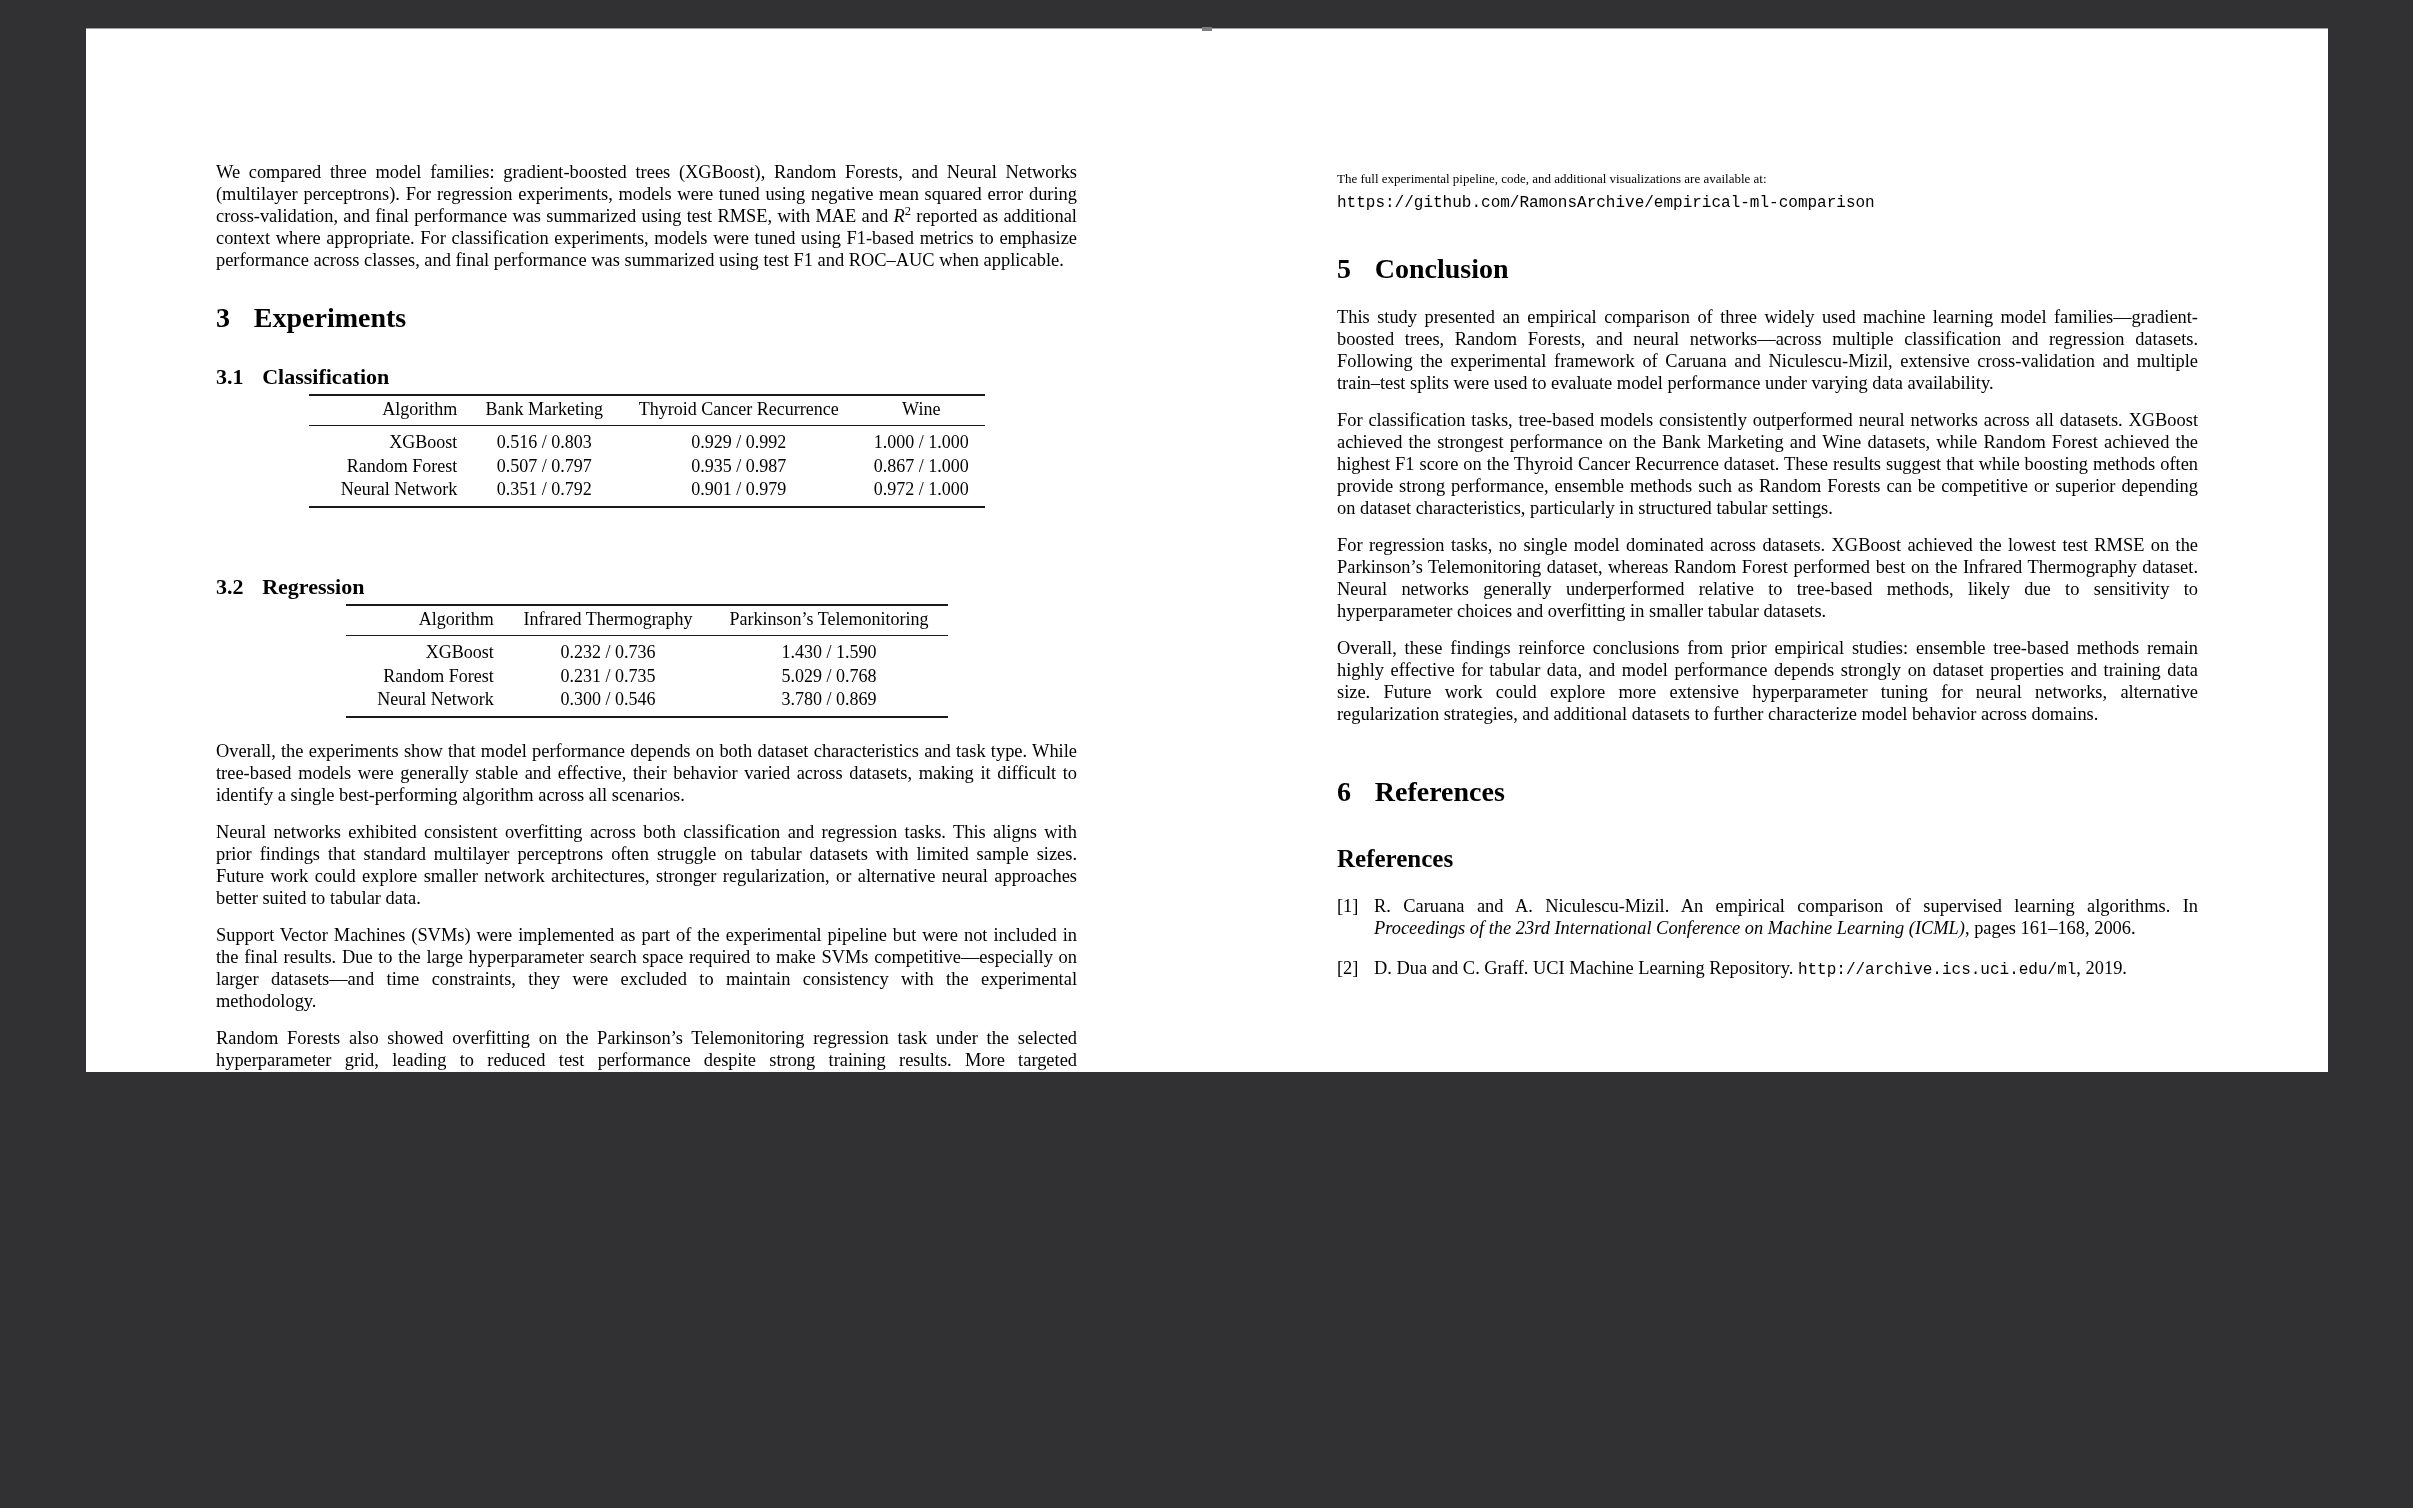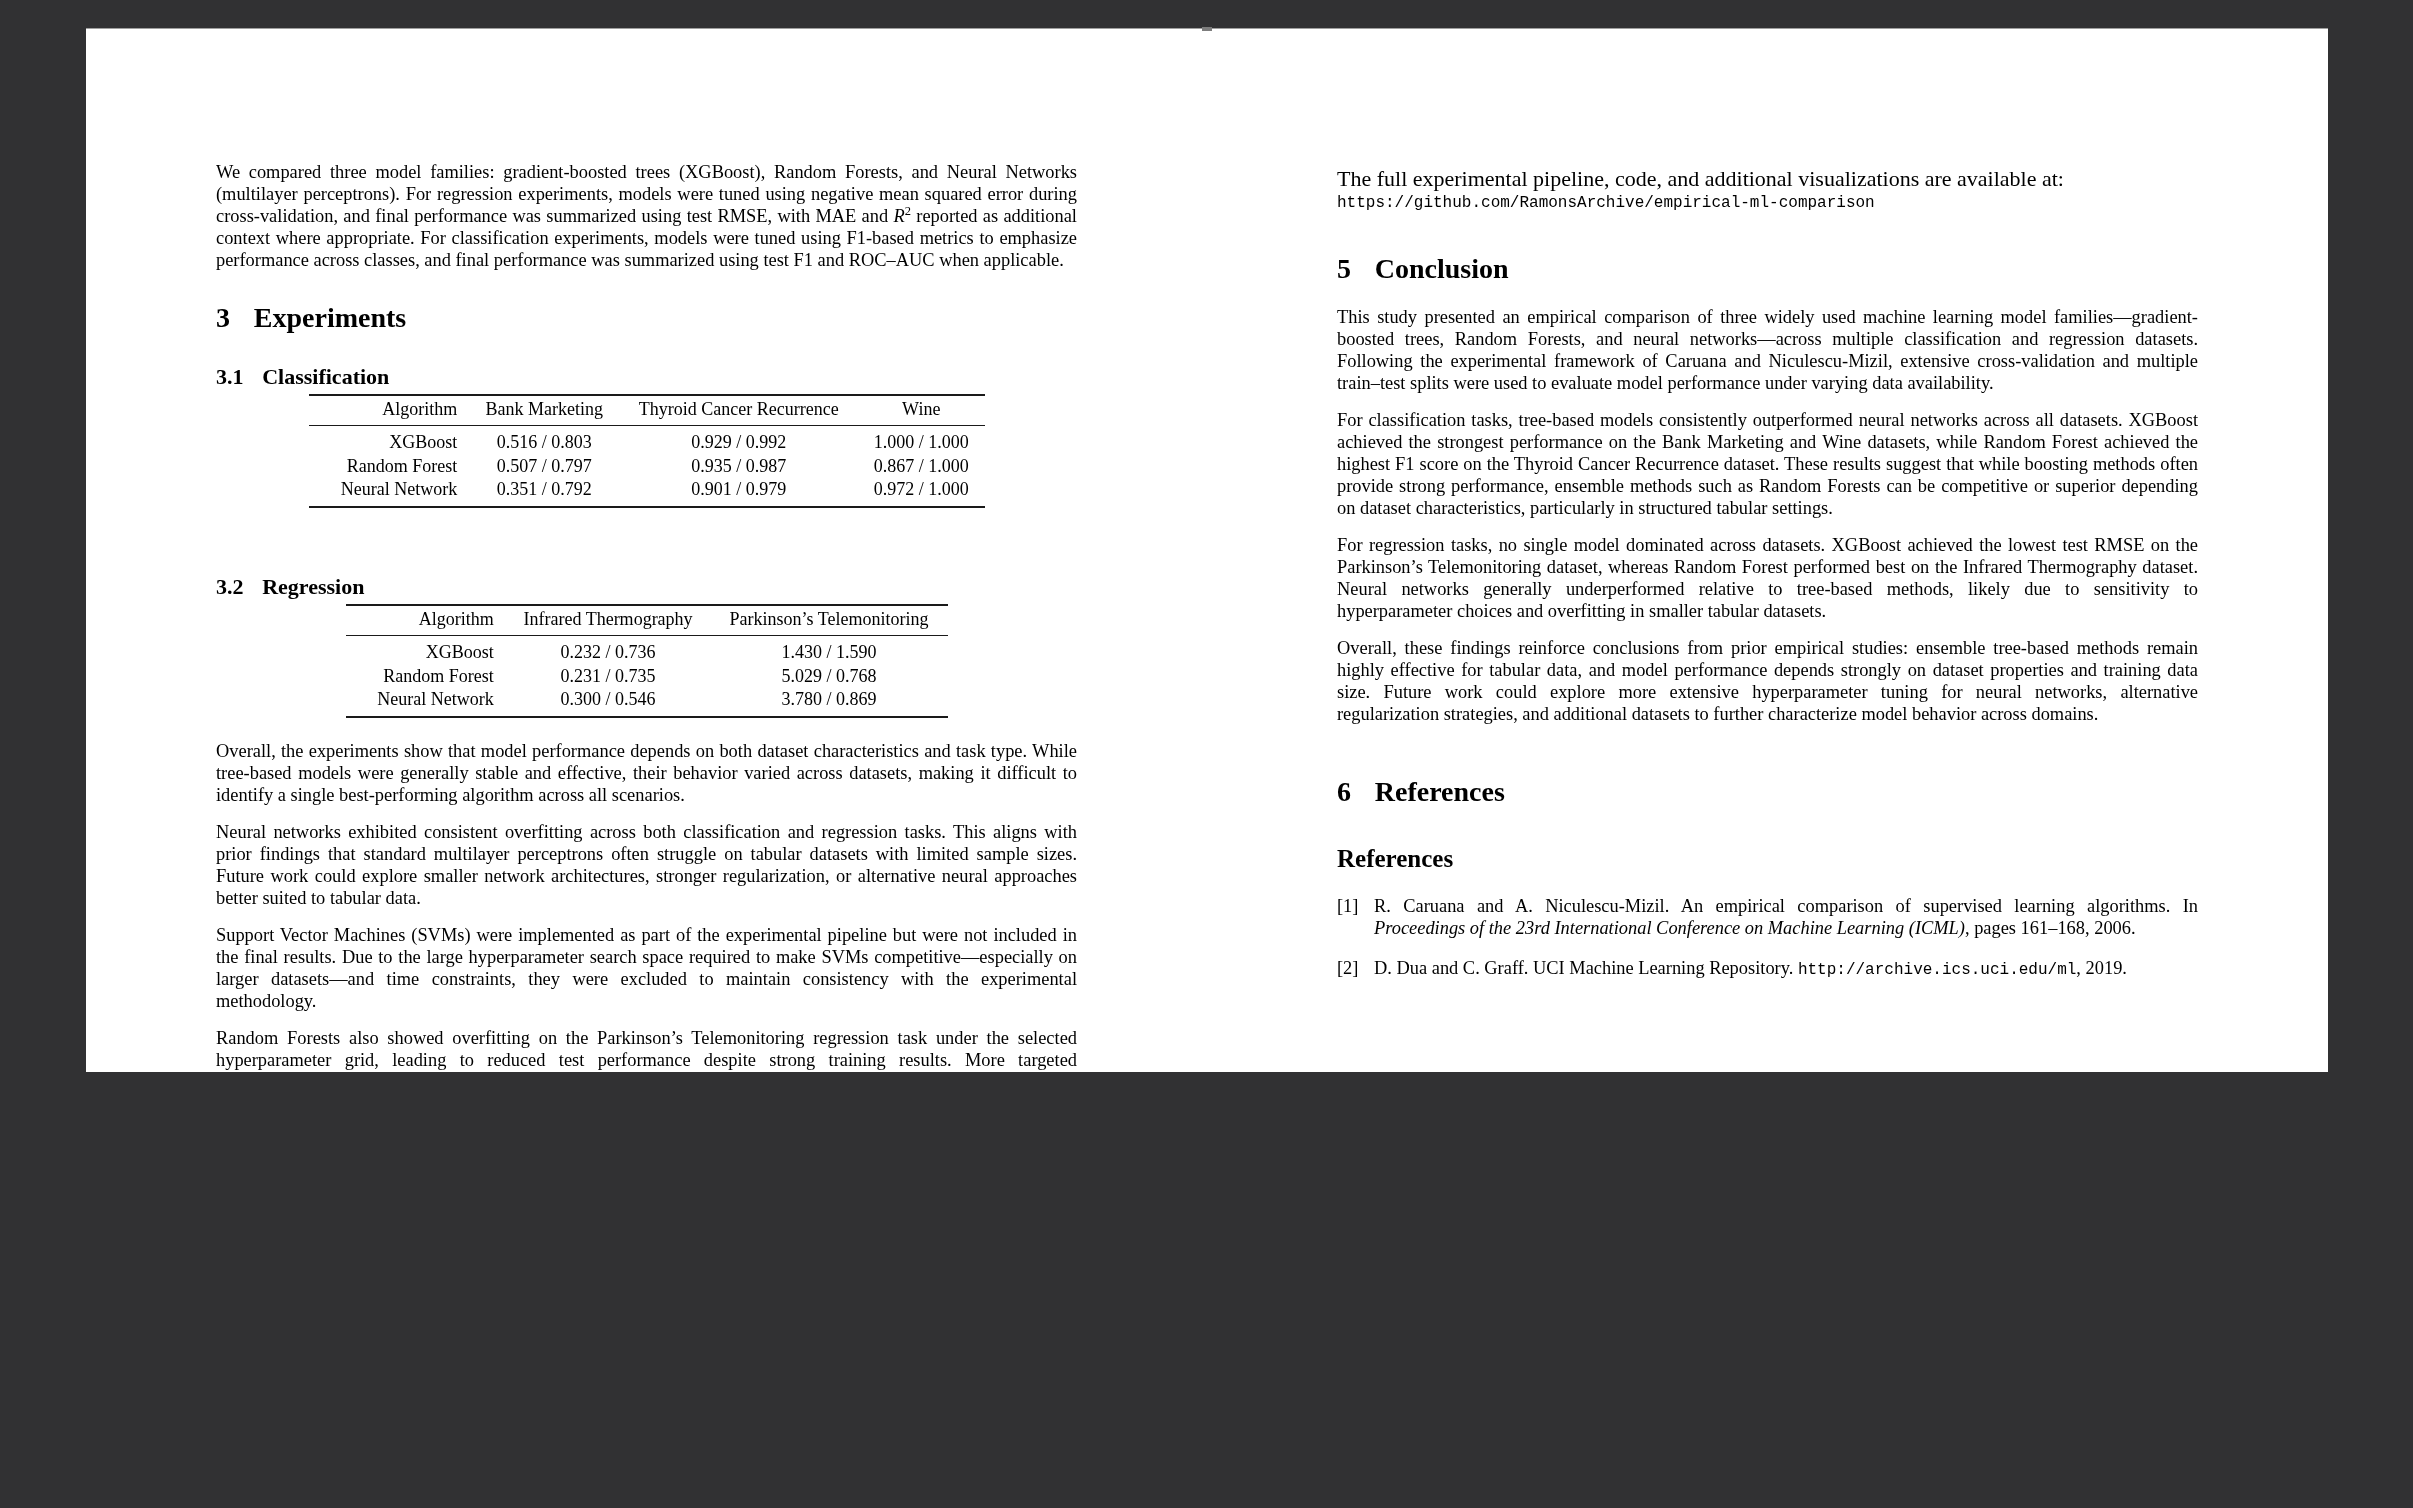--- a/index.html
+++ b/index.html
@@ -69,21 +69,21 @@
   table.datatable thead tr { border-bottom: 1.3px solid #1a1a1a; }
   table.datatable th {
     font-weight: normal; text-align: center;
     padding: 2.5px 11.7px 5px;
   }
   table.datatable td { text-align: center; padding: 0.8px 11.7px; }
   table.datatable th.col-l, table.datatable td.col-l { text-align: right; padding-left: 22px; }
   table.datatable tbody tr:first-child td { padding-top: 5px; }
   table.datatable tbody tr:last-child td { padding-bottom: 5.9px; }
 
-  .avail-line { font-size: 22px; line-height: 22px; }
+  .avail-line { font-size: 13px; line-height: 22px; }
   .url-line { margin-top: 4.2px; }
   .mono {
     font-family: "Liberation Mono", "DejaVu Sans Mono", monospace;
     font-size: 16px;
   }
   .h-conc { margin-top: 42px; }
   .h-refs-sec { margin-top: 52px; }
   .refs-heading {
     margin-top: 39px;
     font-size: 25px; font-weight: bold; line-height: 25px;

